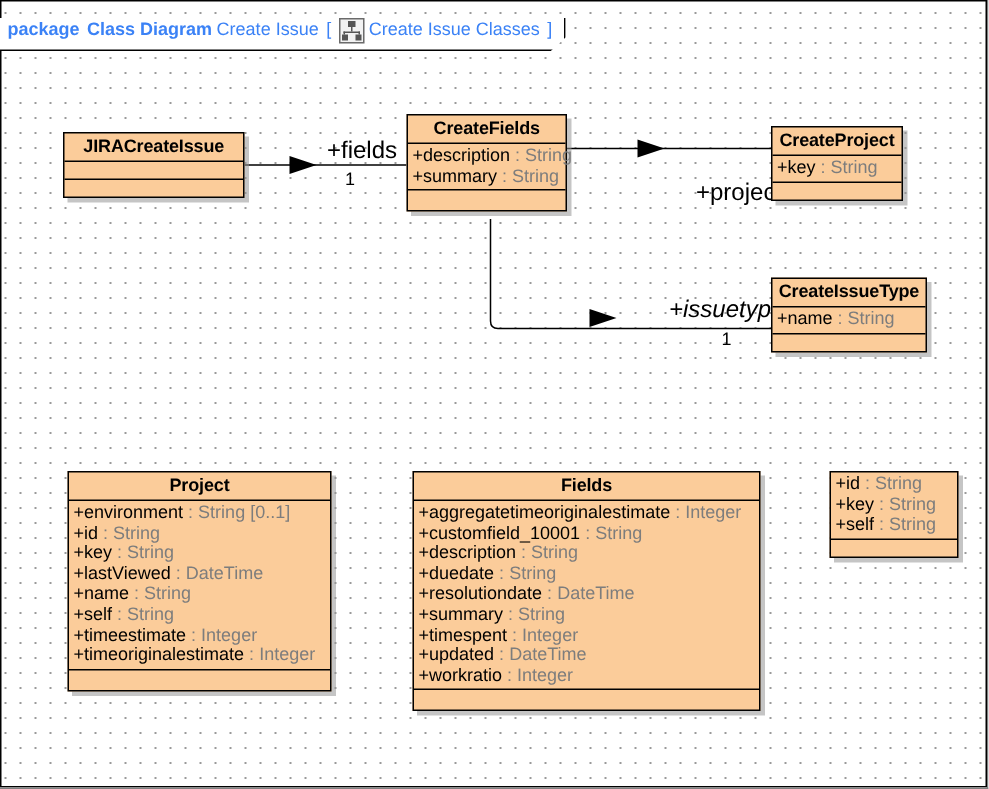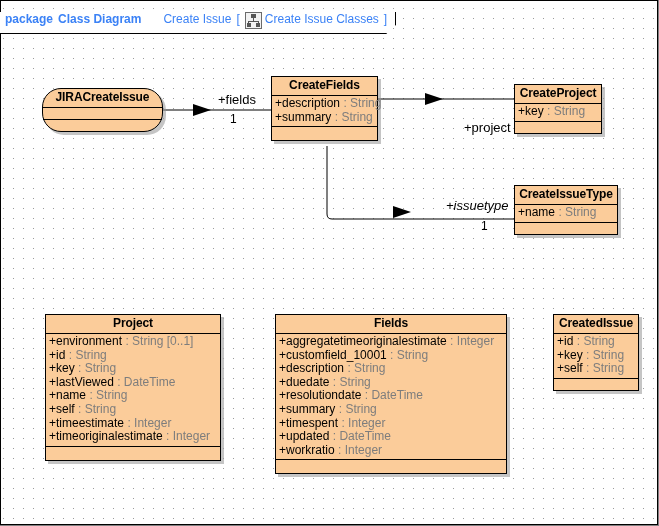--- a/index.html
+++ b/index.html
@@ -79,21 +79,21 @@
     color: #3b82f6;
     white-space: nowrap;
     clip-path: polygon(0 0, 100% 0, 100% 58%, calc(100% - 10px) 100%, 0 100%);
   }
   #package-header .kw {
     font-weight: bold;
     margin-right: 5px;
   }
   #package-header .pkgname {
     font-weight: bold;
-    margin-right: 22px;
+    margin-right: 3px;
   }
   #package-header .diagname { margin-right: 3px; }
   #package-header .brk { margin: 0 2px; }
   .diagram-icon {
     display: inline-block;
     width: 15px;
     height: 15px;
     border: 1px solid #6b6b6b;
     background: #f2f2f2;
     margin: 0 3px;
@@ -145,21 +145,21 @@
   
   #connectors {
     position: absolute;
     left: 0; top: 0;
     width: 659px;
     height: 526px;
     pointer-events: none;
   }
   .edge-label {
     position: absolute;
-    font-size: 13px;
+    font-size: 16px;
     color: #000000;
     white-space: nowrap;
   }
   .mult-label {
     position: absolute;
     font-size: 12px;
     color: #000000;
     white-space: nowrap;
   }
 </style>
@@ -204,21 +204,21 @@
   </svg>
 
   <div class="edge-label" style="left:218px; top:92px;">+fields</div>
   <div class="mult-label" style="left:230px; top:112px;">1</div>
 
   <div class="edge-label" style="left:464px; top:88px;margin-top:32px;">+project</div>
 
   <div class="edge-label" style="left:446px; top:198px;font-style:italic;">+issuetype</div>
   <div class="mult-label" style="left:481px; top:219px;">1</div>
 
-  <div class="uml-class" style="left:42px; top:88px; width:121px;border-radius:19px;">
+  <div class="uml-class" style="left:42px; top:88px; width:121px;">
     <div class="uml-title">JIRACreateIssue</div>
     <div class="uml-attrs empty"></div>
     <div class="uml-ops"></div>
   </div>
 
   <div class="uml-class" style="left:271px; top:76px; width:107px;">
     <div class="uml-title">CreateFields</div>
     <div class="uml-attrs">
       <div class="attr">
         <span>+</span><span>description</span><span class="ty"> : <span>String</span></span>
@@ -275,21 +275,20 @@
       <div class="attr"><span>+</span><span>resolutiondate</span><span class="ty"> : <span>DateTime</span></span></div>
       <div class="attr"><span>+</span><span>summary</span><span class="ty"> : <span>String</span></span></div>
       <div class="attr"><span>+</span><span>timespent</span><span class="ty"> : <span>Integer</span></span></div>
       <div class="attr"><span>+</span><span>updated</span><span class="ty"> : <span>DateTime</span></span></div>
       <div class="attr"><span>+</span><span>workratio</span><span class="ty"> : <span>Integer</span></span></div>
     </div>
     <div class="uml-ops tall"></div>
   </div>
 
   <div class="uml-class" style="left:553px; top:314px; width:86px;">
-    <div class="uml-title">CreatedIssue</div>
     <div class="uml-attrs">
       <div class="attr"><span>+</span><span>id</span><span class="ty"> : <span>String</span></span></div>
       <div class="attr"><span>+</span><span>key</span><span class="ty"> : <span>String</span></span></div>
       <div class="attr"><span>+</span><span>self</span><span class="ty"> : <span>String</span></span></div>
     </div>
     <div class="uml-ops"></div>
   </div>
 
 </div>
 

